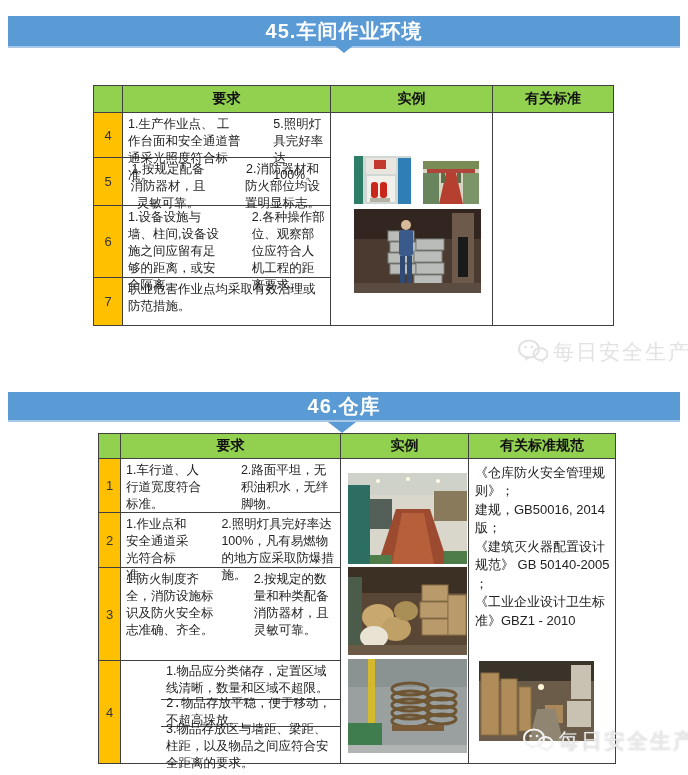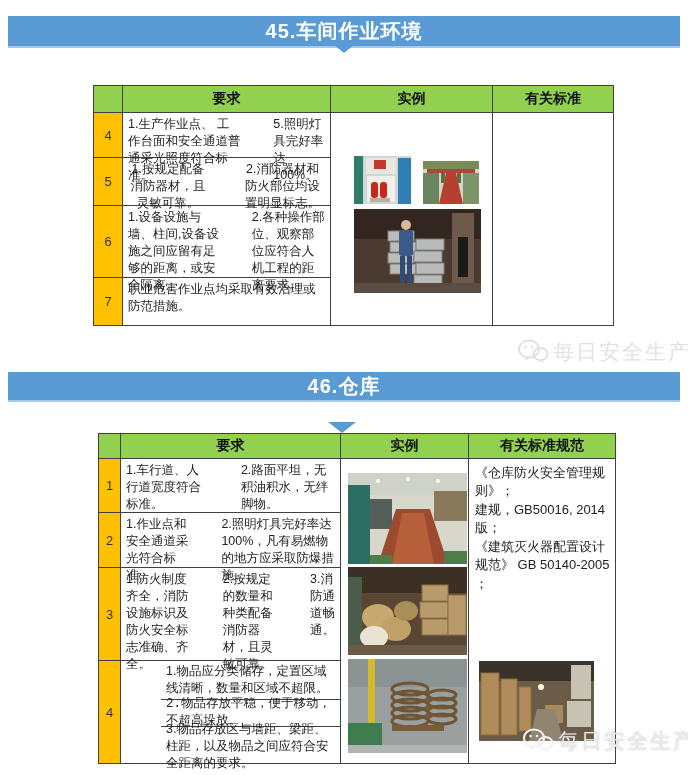--- a/index.html
+++ b/index.html
@@ -142,21 +142,21 @@
     <ellipse cx="11" cy="10" rx="10" ry="8.5" fill="none" stroke="#e2e2e2" stroke-width="2"></ellipse>
     <circle cx="7.5" cy="8" r="1.3" fill="#e2e2e2"></circle>
       <circle cx="14" cy="8" r="1.3" fill="#e2e2e2"></circle>
     <polygon points="8,17 7,22 13,18" fill="#e2e2e2"></polygon>
     <ellipse cx="22.5" cy="15" rx="7" ry="6" fill="none" stroke="#e2e2e2" stroke-width="2"></ellipse>
     <polygon points="24,20 26,24 20,21" fill="#e2e2e2"></polygon>
   </svg>
   <span class="wm-text">每日安全生产</span>
 </div>
 
-<div class="banner" style="top:372px;height:28px;">
+<div class="banner" style="top:392px;height:28px;">
   <span>46.仓库</span>
 </div>
 <div class="banner-pointer" style="left:328px;top:422px;border-left-width:14px;border-right-width:14px;border-top-width:11px;"></div>
 
 <div class="tbl" style="left:98px;top:433px;grid-template-columns:22px 220px 128px 147px;grid-template-rows:25px 54px 55px 93px 103px;">
 
   <div class="cell hc" style="grid-column:1;grid-row:1;"></div>
   <div class="cell hc" style="grid-column:2;grid-row:1;">要求</div>
   <div class="cell hc" style="grid-column:3;grid-row:1;">实例</div>
   <div class="cell hc" style="grid-column:4;grid-row:1;">有关标准规范</div>
@@ -170,21 +170,20 @@
   <div class="cell nc" style="grid-column:1;grid-row:3;">2</div>
   <div class="cell rc" style="grid-column:2;grid-row:3;">
     <div class="item">1.作业点和安全通道采光符合标准。</div>
     <div class="item">2.照明灯具完好率达100%，凡有易燃物的地方应采取防爆措施。</div>
   </div>
 
   <div class="cell nc" style="grid-column:1;grid-row:4;">3</div>
   <div class="cell rc" style="grid-column:2;grid-row:4;">
     <div class="item">1.防火制度齐全，消防设施标识及防火安全标志准确、齐全。</div>
     <div class="item">2.按规定的数量和种类配备消防器材，且灵敏可靠。</div>
-    <div class="item">3.消防通道畅通。</div>
   </div>
 
   <div class="cell nc" style="grid-column:1;grid-row:5;">4</div>
   <div class="cell" style="grid-column:2;grid-row:5;display:flex;flex-direction:column;">
     <div class="subcell" style="height:38px;">1.物品应分类储存，定置区域线清晰，数量和区域不超限。</div>
     <div class="subcell" style="height:27px;font-family:Liberation Mono, monospace;">2.物品存放平稳，便于移动，不超高垛放。</div>
     <div class="subcell" style="height:39px;">3.物品存放区与墙距、梁距、柱距，以及物品之间应符合安全距离的要求。</div>
   </div>
 
   <div class="cell mc" style="grid-column:3;grid-row:2/6;">
@@ -243,20 +242,21 @@
         <rect x="0" y="86" width="119" height="8" fill="#b0b4b2"></rect>
       </svg>
     </div>
   </div>
 
   <div class="cell mc" style="grid-column:4;grid-row:2/6;">
     <div class="std-text">
       <div>《仓库防火安全管理规则》；</div>
       <div>建规，GB50016, 2014版；</div>
       <div>《建筑灭火器配置设计规范》 GB 50140-2005 ；</div>
+      <div>《工业企业设计卫生标准》GBZ1 - 2010</div>
     </div>
     <div class="photo" style="left:10px;top:202px;width:115px;height:80px;">
       <svg width="115" height="80" viewBox="0 0 115 80">
         <rect width="115" height="80" fill="#6a5c48"></rect>
         <rect x="0" y="0" width="115" height="20" fill="#3a332a"></rect>
         <g fill="#b08c5a" stroke="#8a6c40" stroke-width="1">
           <rect x="2" y="12" width="18" height="62"></rect>
             <rect x="22" y="18" width="16" height="56"></rect>
           <rect x="40" y="26" width="12" height="44"></rect>
         </g>

